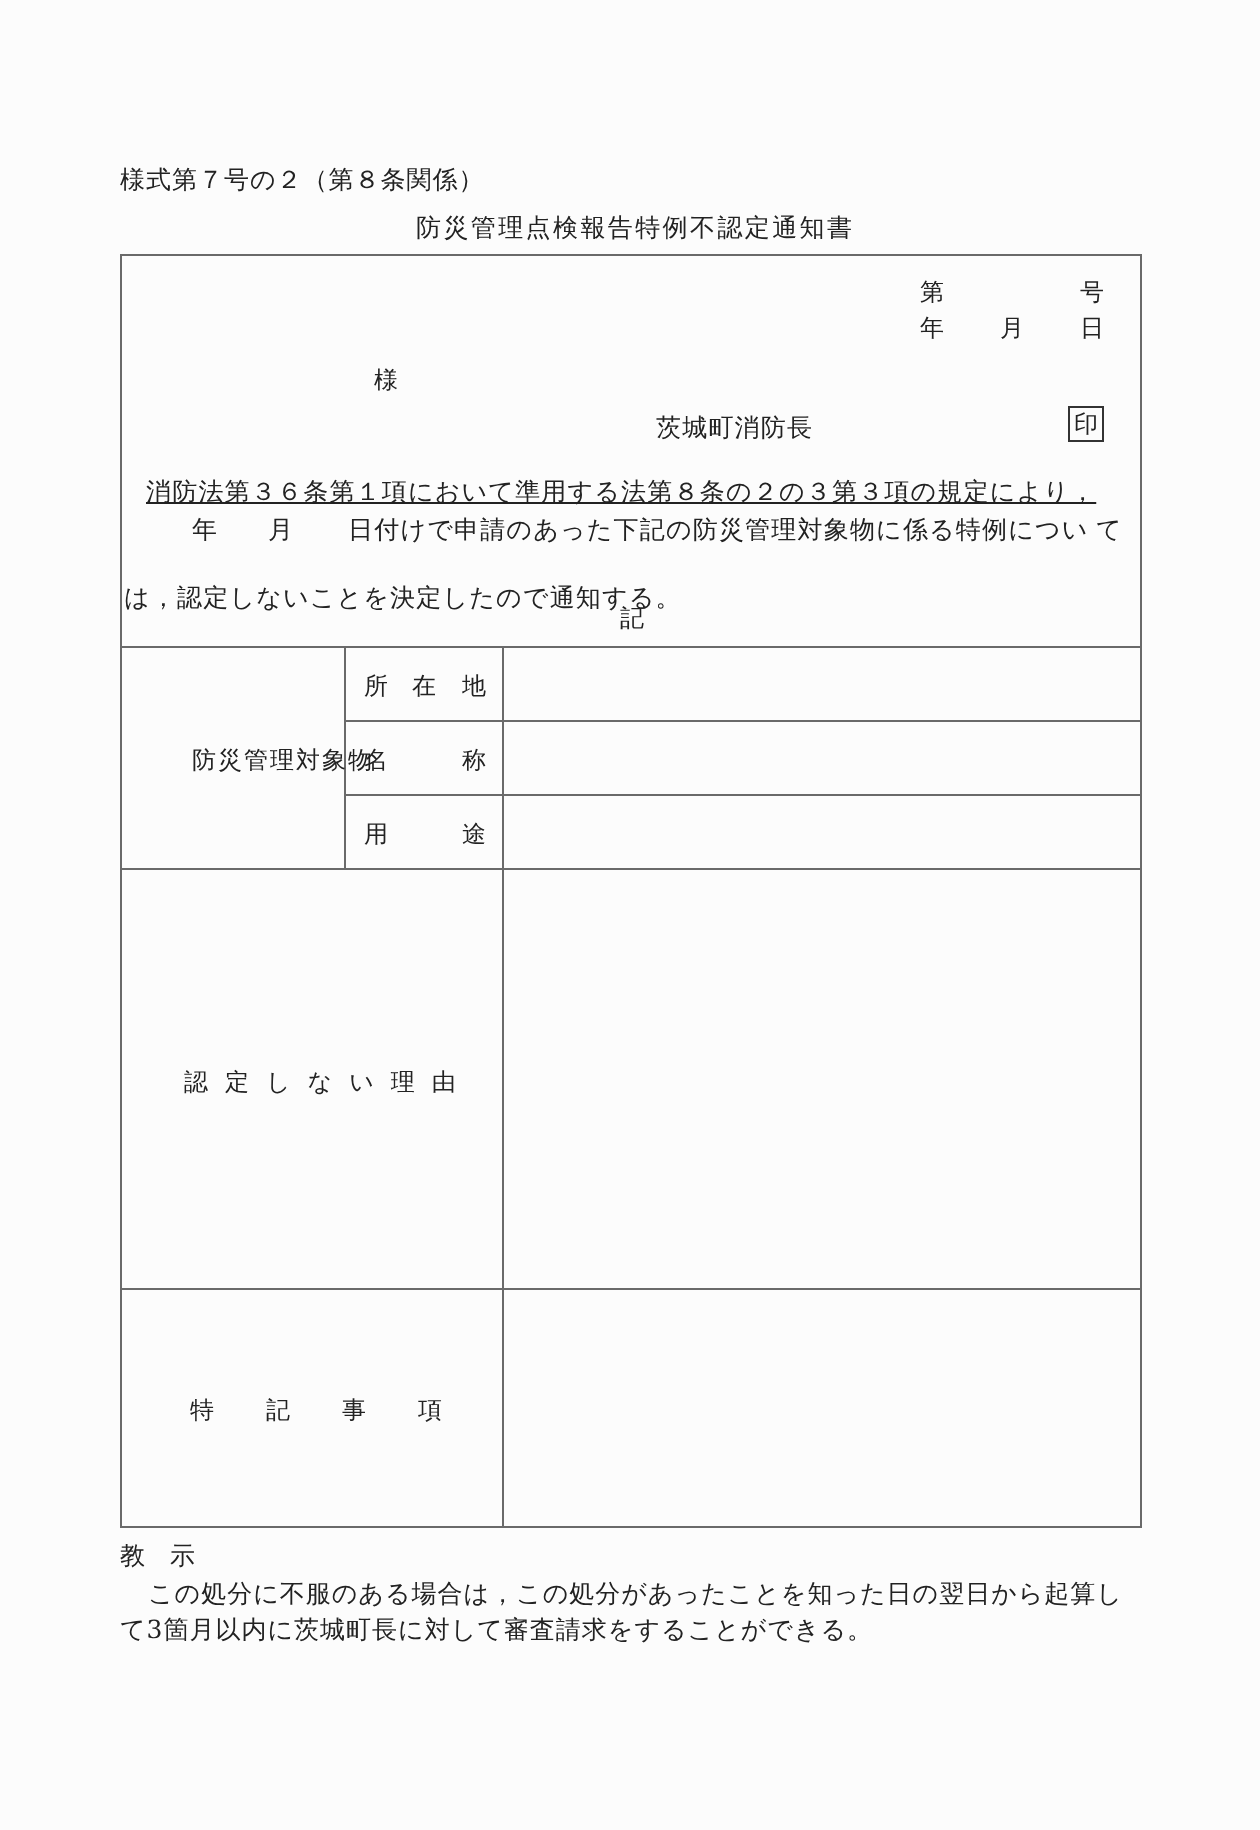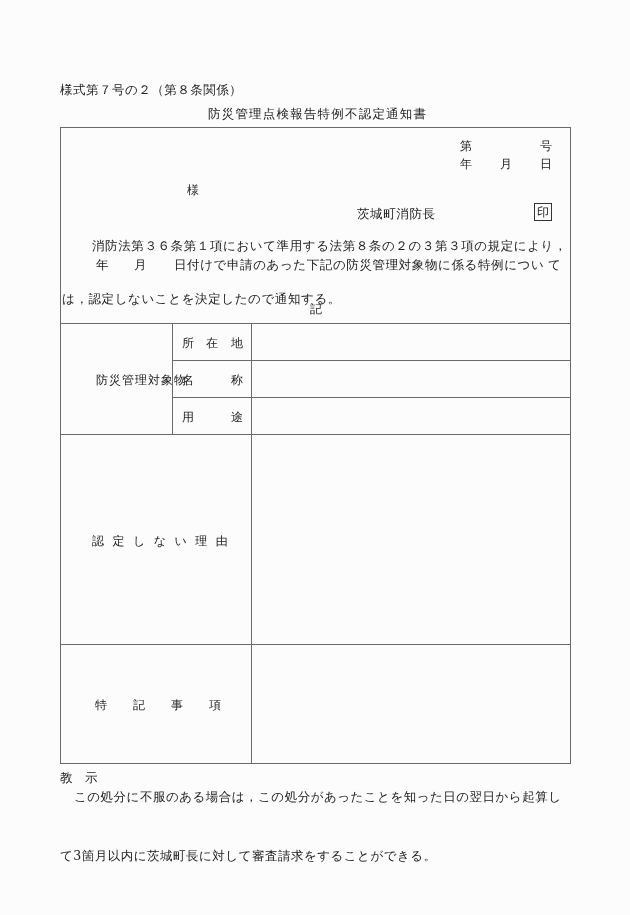--- a/index.html
+++ b/index.html
@@ -40,26 +40,26 @@
 
 <div class="table-outer"></div>
 
 <div class="abs num-label" style="left:460px; top:138px;">第</div>
 <div class="abs num-label" style="left:540px; top:138px;">号</div>
 <div class="abs num-label" style="left:460px; top:156px;">年</div>
 <div class="abs num-label" style="left:500px; top:156px;">月</div>
 <div class="abs num-label" style="left:540px; top:156px;">日</div>
 
 <div class="abs num-label" style="left:187px; top:182px;">様</div>
-<div class="abs body-text" style="left:357px; top:206px;">茨城町消防長</div>
+<div class="abs body-text" style="left:328px; top:206px;">茨城町消防長</div>
 <div class="seal">
     <span>印</span>
   </div>
 
-<div class="abs body-text" style="left:92px; top:238px;">消防法第３６条第１項において準用する法第８条の２の３第３項の規定により，</div>
+<div class="abs body-text" style="left:73px; top:238px;text-decoration:underline;">消防法第３６条第１項において準用する法第８条の２の３第３項の規定により，</div>
 <div class="abs body-text" style="left:96px; top:257px;">年</div>
 <div class="abs body-text" style="left:134px; top:257px;">月</div>
 <div class="abs body-text" style="left:174px; top:257px;">日付けで申請のあった下記の防災管理対象物に係る特例につい</div>
 <div class="abs body-text" style="left:548px; top:257px;">て</div>
 <div class="abs body-text" style="left:62px; top:275px;margin-top:16px;">は，認定しないことを決定したので通知する。</div>
 <div class="abs num-label" style="left:310px; top:301px;">記</div>
 
 <div class="hline" style="left:60px; top:323px; width:511px;"></div>
 <div class="hline" style="left:172px; top:360px; width:399px;"></div>
 <div class="hline" style="left:172px; top:397px; width:399px;"></div>
@@ -84,13 +84,13 @@
 <div class="abs cell-text" style="left:260px; top:409px; width:300px; height:18px;"></div>
 
 <div class="abs spaced" style="left:92px; top:533px; letter-spacing:8.5px;font-family:Liberation Mono, monospace;">認定しない理由</div>
 <div class="abs cell-text" style="left:260px; top:445px; width:300px; height:190px;"></div>
 
 <div class="abs spaced" style="left:95px; top:697px; letter-spacing:26px;">特記事項</div>
 <div class="abs cell-text" style="left:260px; top:655px; width:300px; height:100px;"></div>
 
 <div class="abs kyoji">教　示</div>
 <div class="abs kyoji-body" style="left:74px; top:789px;">この処分に不服のある場合は，この処分があったことを知った日の翌日から起算し</div>
-<div class="abs kyoji-body" style="left:60px; top:807px;margin-top:41px;">て3箇月以内に茨城町長に対して審査請求をすることができる。</div>
+<div class="abs kyoji-body" style="left:60px; top:807px;">て3箇月以内に茨城町長に対して審査請求をすることができる。</div>
 
 </body></html>

